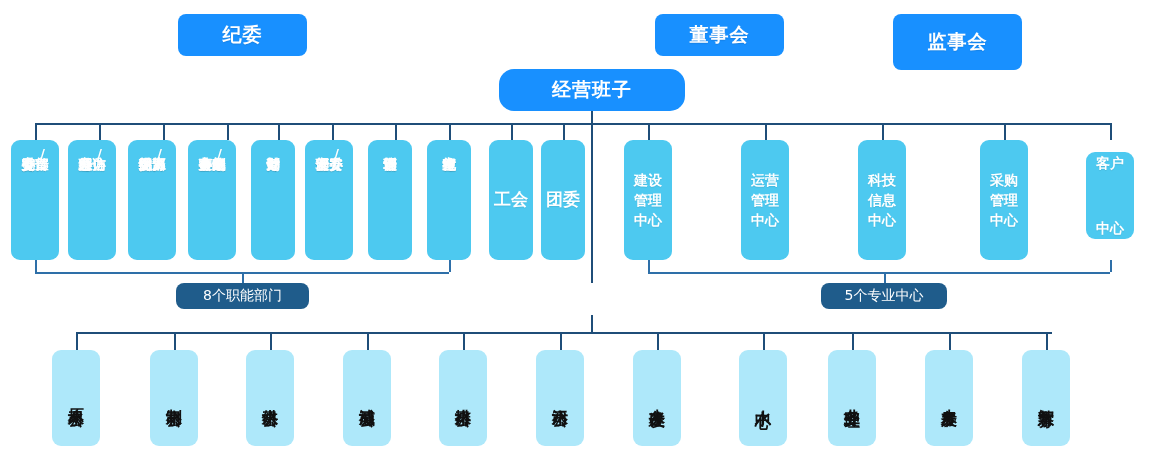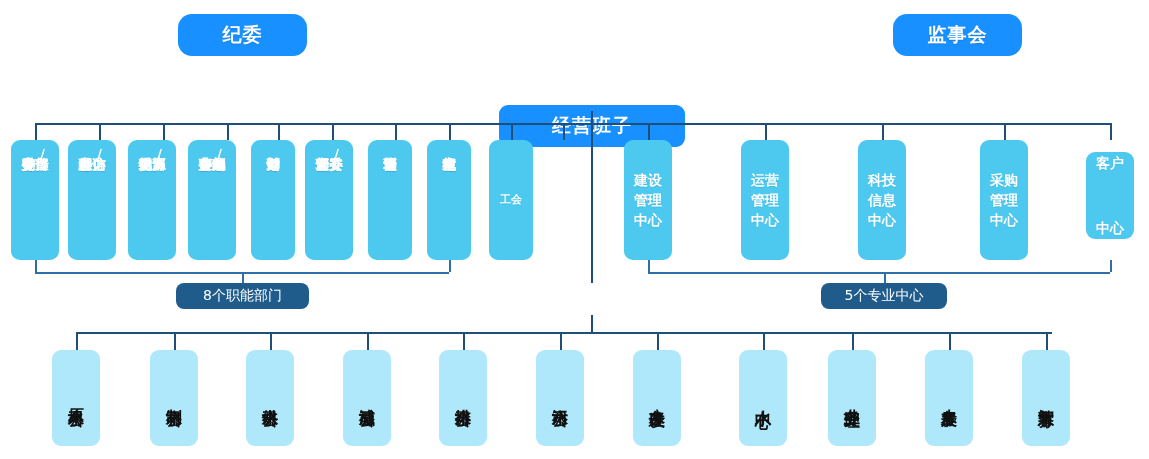--- a/index.html
+++ b/index.html
@@ -26,34 +26,33 @@
     border-radius:8px;
     line-height:1.12;
   }
 
   
   .lvl-top{
     background:#1890FF;
     color:#ffffff;
     font-size:19px;
     font-weight:bold;
-    border-radius:14px;
+    border-radius:8px;
     letter-spacing:1px;
     text-shadow:0 1px 1px rgba(0,0,0,.10);
   }
 
   
   .lvl-exec{
     background:#1890FF;
     color:#ffffff;
     font-size:19px;
     font-weight:bold;
-    border-radius:9px;
+    border-radius:15px;
     letter-spacing:1px;
-    margin-top:36px;
   }
 
   
   .lvl-dept{
     background:#4DC9F0;
     color:#ffffff;
     font-size:13.5px;
     font-weight:bold;
     border-radius:9px;
     writing-mode:vertical-rl;
@@ -73,21 +72,21 @@
     align-items:flex-start;
     justify-content:center;
     height:100%;
     writing-mode:horizontal-tb;
   }
   .dept-inner > .vcol{ line-height:1.0; }
 
   
   .lvl-dept.single{
     writing-mode:horizontal-tb;
-    font-size:11px;
+    font-size:17px;
   }
 
   
   .lvl-center{
     background:#4DC9F0;
     color:#ffffff;
     font-size:14px;
     font-weight:bold;
     border-radius:9px;
     flex-direction:column;
@@ -141,21 +140,22 @@
   .ln.h{ height:1.6px; }
   .ln.v{ width:1.6px; }
   .ln.light{ background:#2E6FA8; }
 </style>
 </head>
 <body>
 
 <div id="chart">
 
   <div class="box lvl-top" style="left:178px; top:14px; width:129px; height:42px;">纪委</div>
-  <div class="box lvl-top" style="left:893px; top:14px; width:129px; height:42px;">监事会</div>
+  <div class="box lvl-top" style="left:655px; top:14px; width:129px; height:42px;">董事会</div>
+  <div class="box lvl-top" style="left:893px; top:14px; width:129px; height:56px;">监事会</div>
 
   <div class="box lvl-exec" style="left:499px; top:69px; width:186px; height:42px;">经营班子</div>
 
   <div class="ln v" style="left:591px; top:111px; height:12px;"></div>
 
   <div class="ln h" style="left:35px; top:123px; width:561px;"></div>
 
   <div class="ln h" style="left:591px; top:123px; width:520px;"></div>
 
   <div class="ln v" style="left:35px;  top:123px; height:17px;"></div>
@@ -222,20 +222,21 @@
     </div>
   </div>
 
   <div class="box lvl-dept" style="left:427px; top:140px; width:44px; height:120px;">
     <div class="dept-inner">
       <span class="vcol">纪律检查室</span>
     </div>
   </div>
 
   <div class="box lvl-dept single" style="left:489px; top:140px; width:44px; height:120px;">工会</div>
+  <div class="box lvl-dept single" style="left:541px; top:140px; width:44px; height:120px;">团委</div>
 
   <div class="box lvl-center" style="left:624px; top:140px; width:48px; height:120px;">
     <span>建设</span>
     <span>管理</span>
     <span>中心</span>
   </div>
 
   <div class="box lvl-center" style="left:741px; top:140px; width:48px; height:120px;">
     <span>运营</span>
     <span>管理</span>

